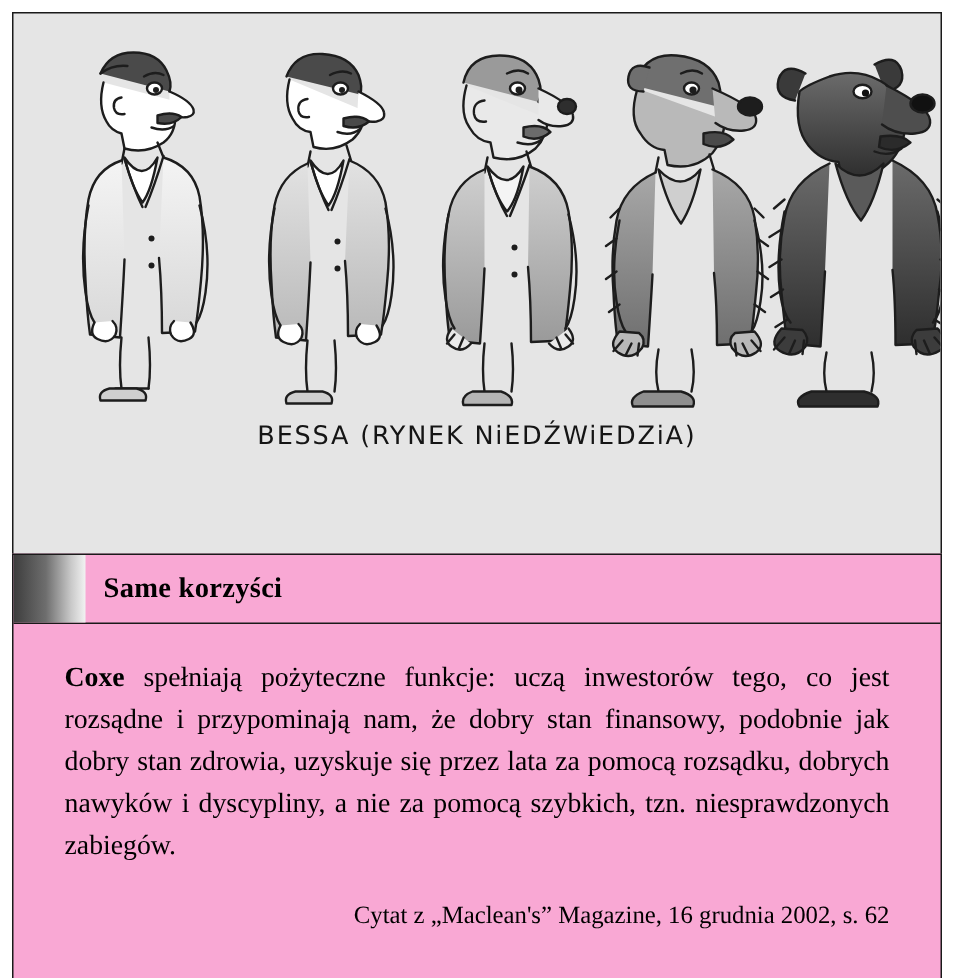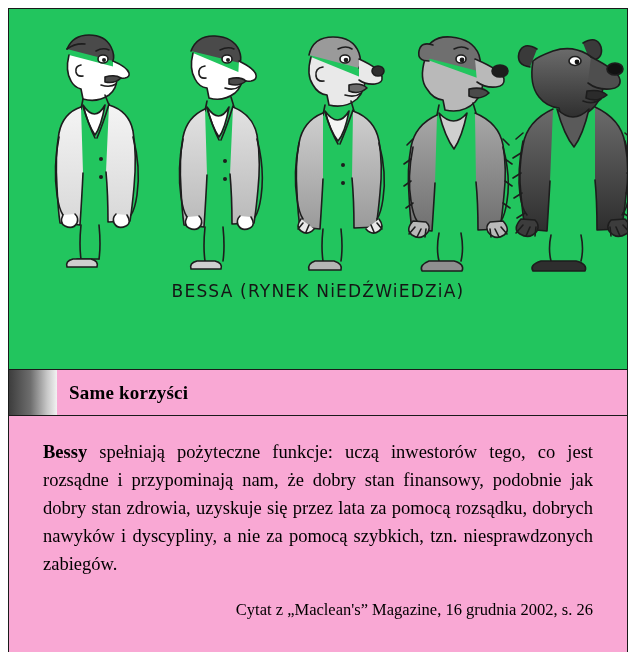--- a/index.html
+++ b/index.html
@@ -24,21 +24,21 @@
   }
 
   
   .cartoon-panel {
     position: absolute;
     left: 8px;
     top: 8px;
     width: 620px;
     height: 422px;
     border: 1px solid #1a1a1a;
-    background: #22c55e;
+    background: #e5e5e5;
     box-sizing: border-box;
     overflow: hidden;
   }
   .cartoon-svg {
     position: absolute;
     left: 0; top: 0;
   }
   .cartoon-caption {
     position: absolute;
     left: 0;
@@ -304,22 +304,22 @@
   </div>
 
   <div class="quote-box">
 
     <div class="quote-header">
       <div class="header-gradient"></div>
       <div class="header-title">Same korzyści</div>
     </div>
 
     <div class="quote-body">
-      <b>Bessy</b><span> spełniają pożyteczne funkcje: uczą inwestorów tego, co jest rozsądne i przypominają nam, że dobry stan finansowy, podobnie jak dobry stan zdrowia, uzyskuje się przez lata za pomocą rozsądku, dobrych nawyków i dyscypliny, a nie za pomocą szybkich, tzn. niesprawdzonych zabiegów.</span>
+      <b>Coxe</b><span> spełniają pożyteczne funkcje: uczą inwestorów tego, co jest rozsądne i przypominają nam, że dobry stan finansowy, podobnie jak dobry stan zdrowia, uzyskuje się przez lata za pomocą rozsądku, dobrych nawyków i dyscypliny, a nie za pomocą szybkich, tzn. niesprawdzonych zabiegów.</span>
     </div>
 
     <div class="attribution">
-      <div>Cytat z „Maclean's” Magazine, 16 grudnia 2002, s. 26</div>
+      <div>Cytat z „Maclean's” Magazine, 16 grudnia 2002, s. 62</div>
     </div>
 
   </div>
 
 </div>
 
 </body></html>

